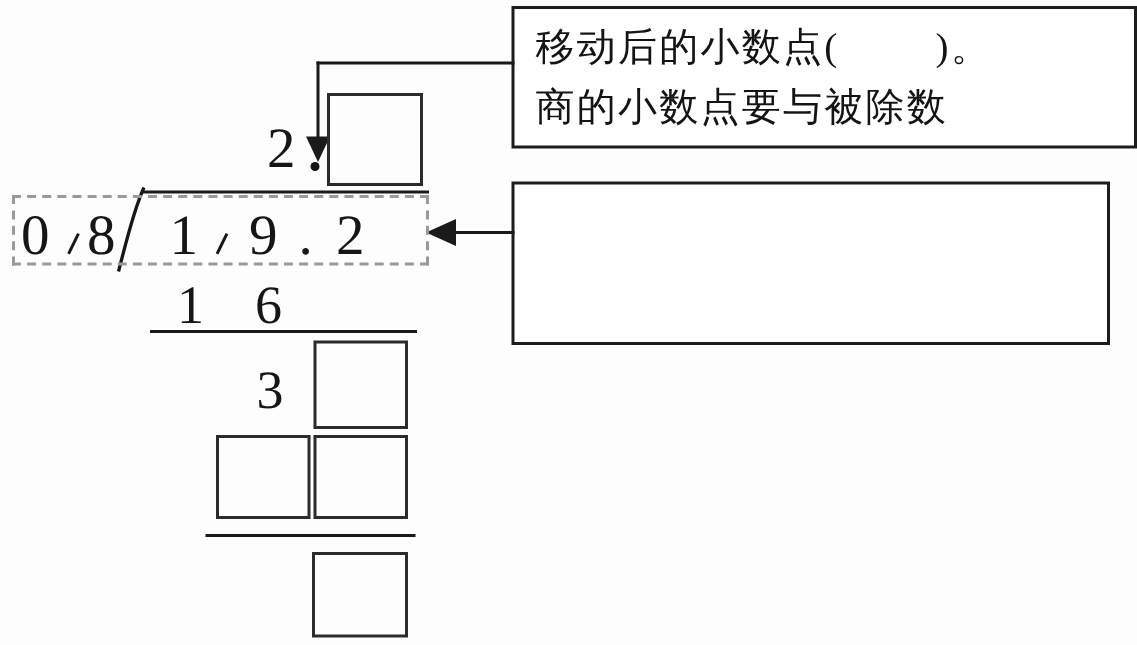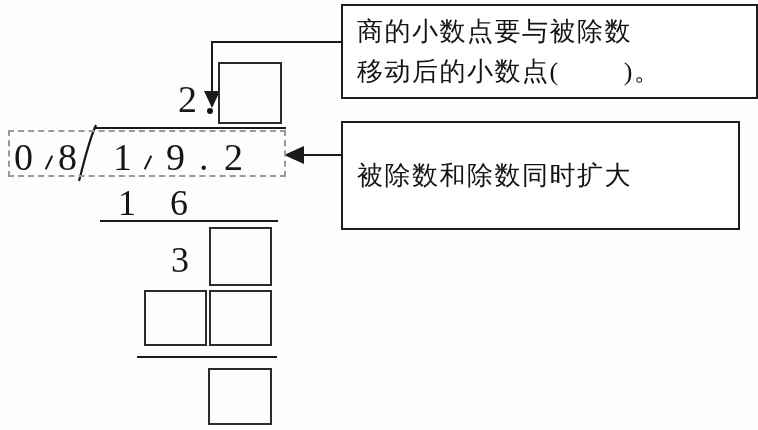--- a/index.html
+++ b/index.html
@@ -85,26 +85,25 @@
     width:6px;height:6px;border-radius:50%;
     background:#141414;
   }
 </style>
 </head>
 <body>
 
 <div id="stage">
 
   <div class="note" style="left:341px;top:4px;width:417px;height:95px;">
+    <div class="note-line">移动后的小数点(        )。</div>
     <div class="note-line">商的小数点要与被除数</div>
-    <div class="note-line">移动后的小数点(        )。</div>
   </div>
 
   <div class="note" style="left:341px;top:121px;width:399px;height:109px;">
-    <div class="note-line">被除数和除数同时扩大</div>
   </div>
 
   <div class="conn conn-h" style="left:211px;top:41px;width:132px;"></div>
   <div class="conn conn-v" style="left:211px;top:41px;height:52px;"></div>
 
   <svg class="abs" style="left:203px;top:88px;" width="18" height="20" viewBox="0 0 18 20">
     <polygon points="9,20 1,3 17,3" fill="#1a1a1a"></polygon>
   </svg>
 
   <div class="conn conn-h" style="left:302px;top:154px;width:41px;"></div>

